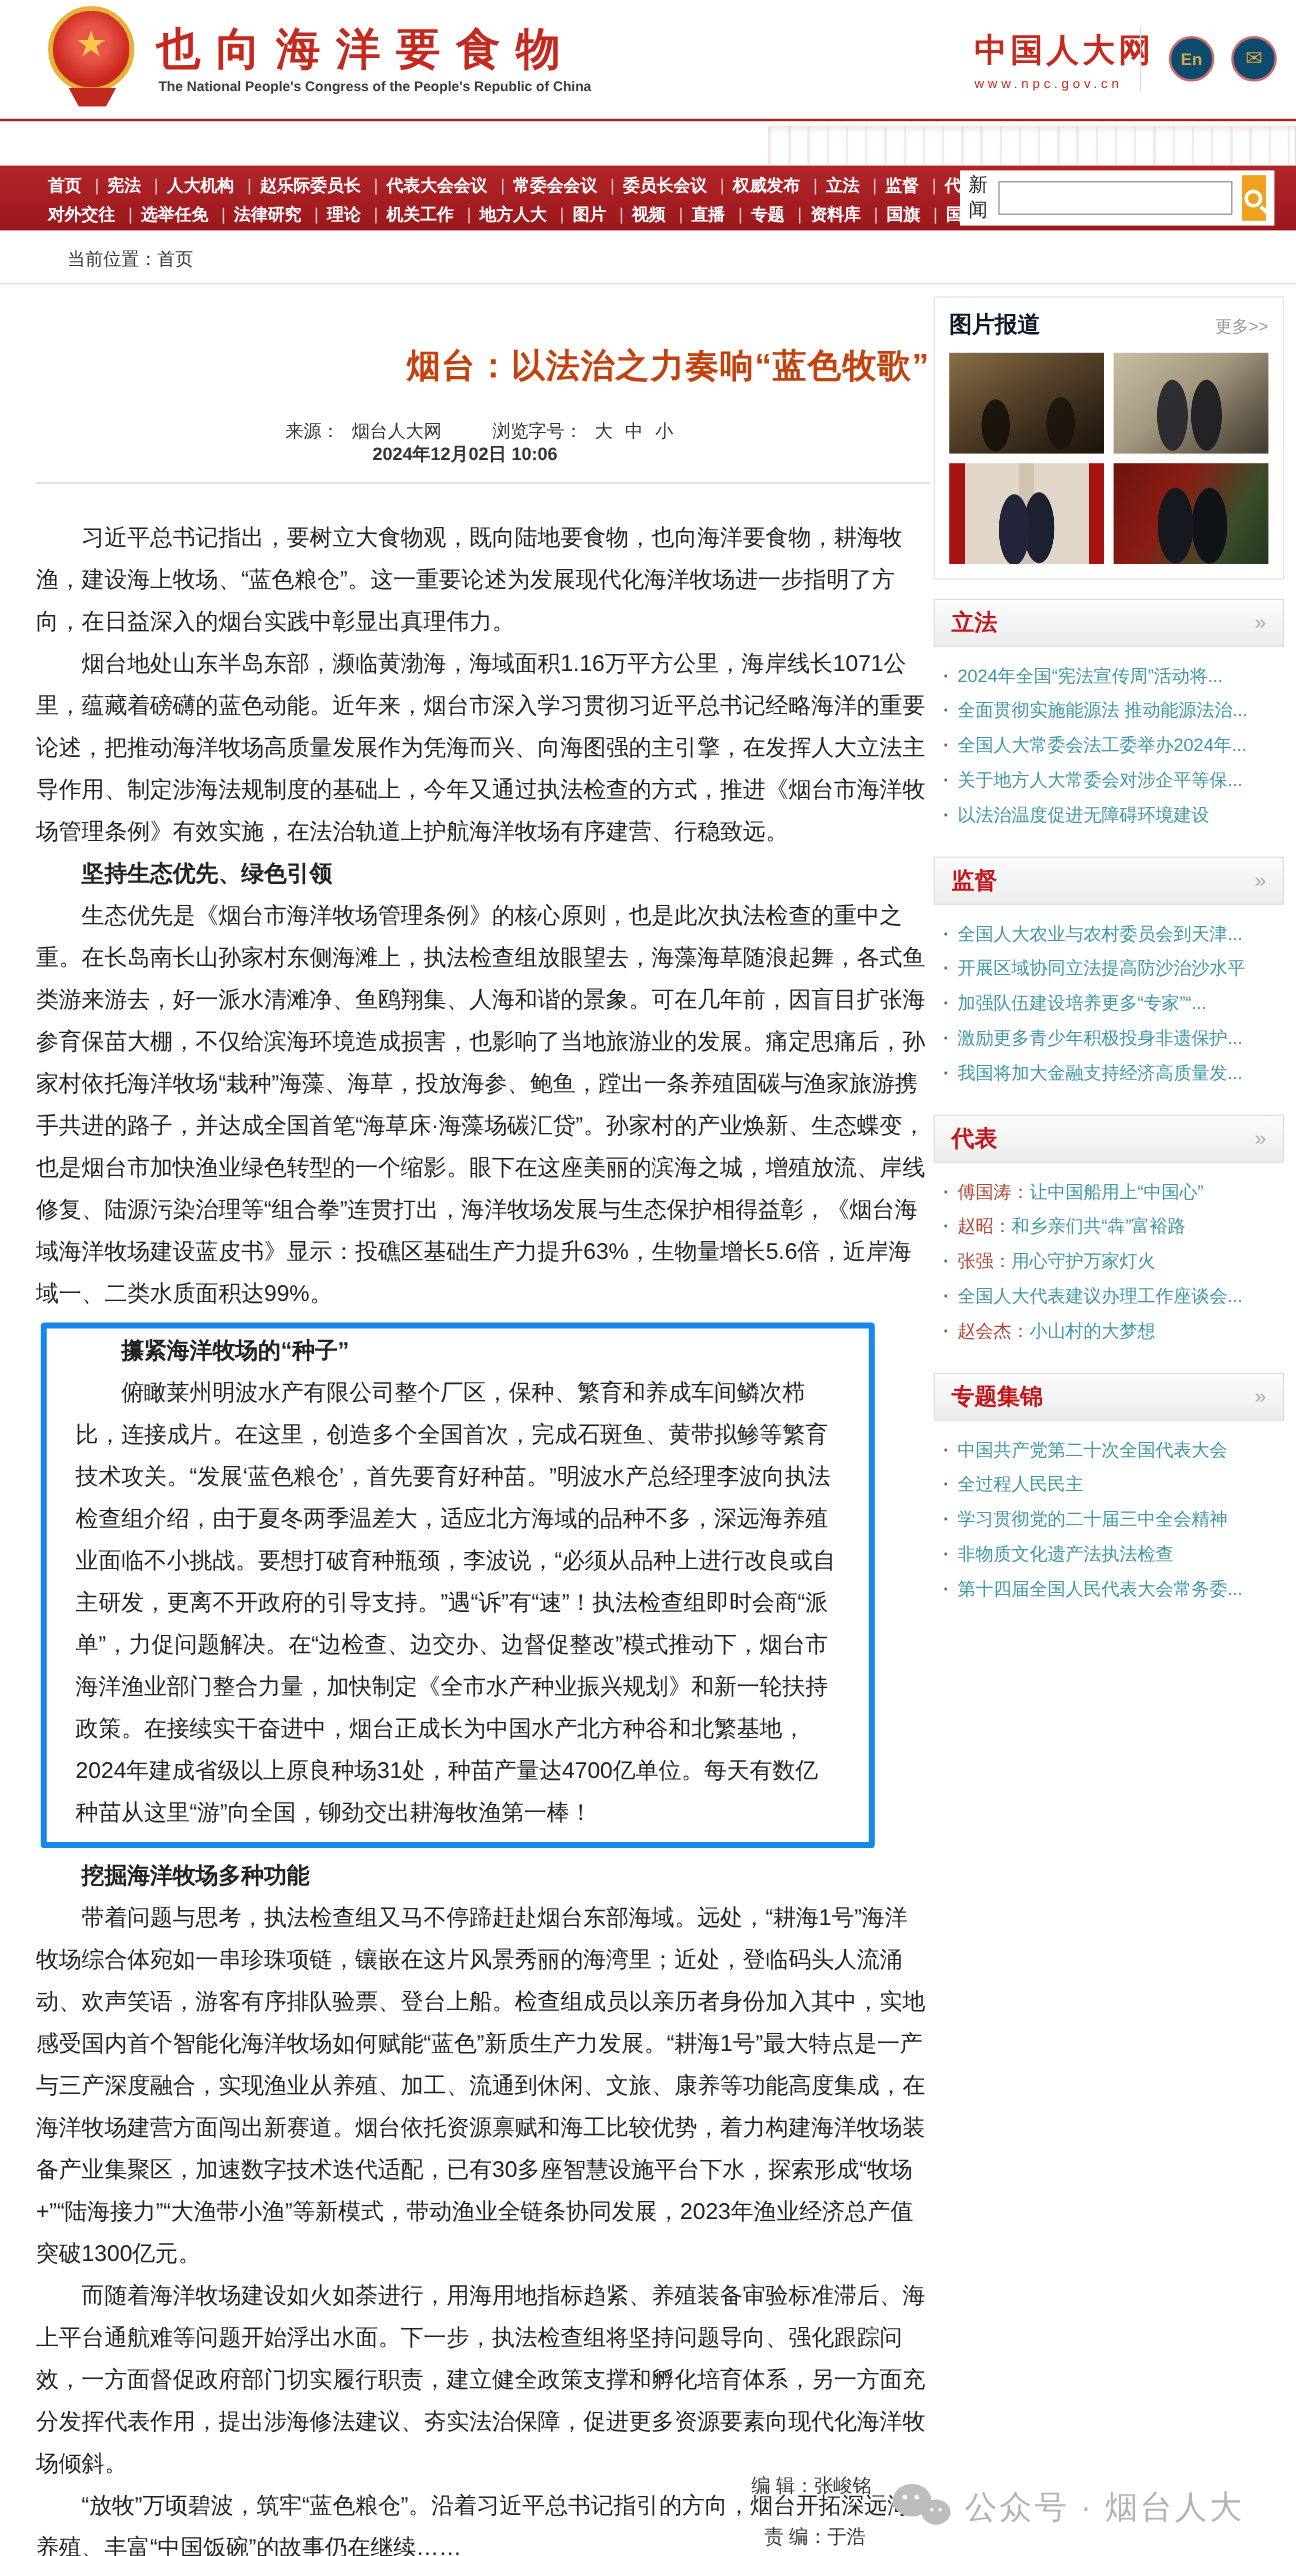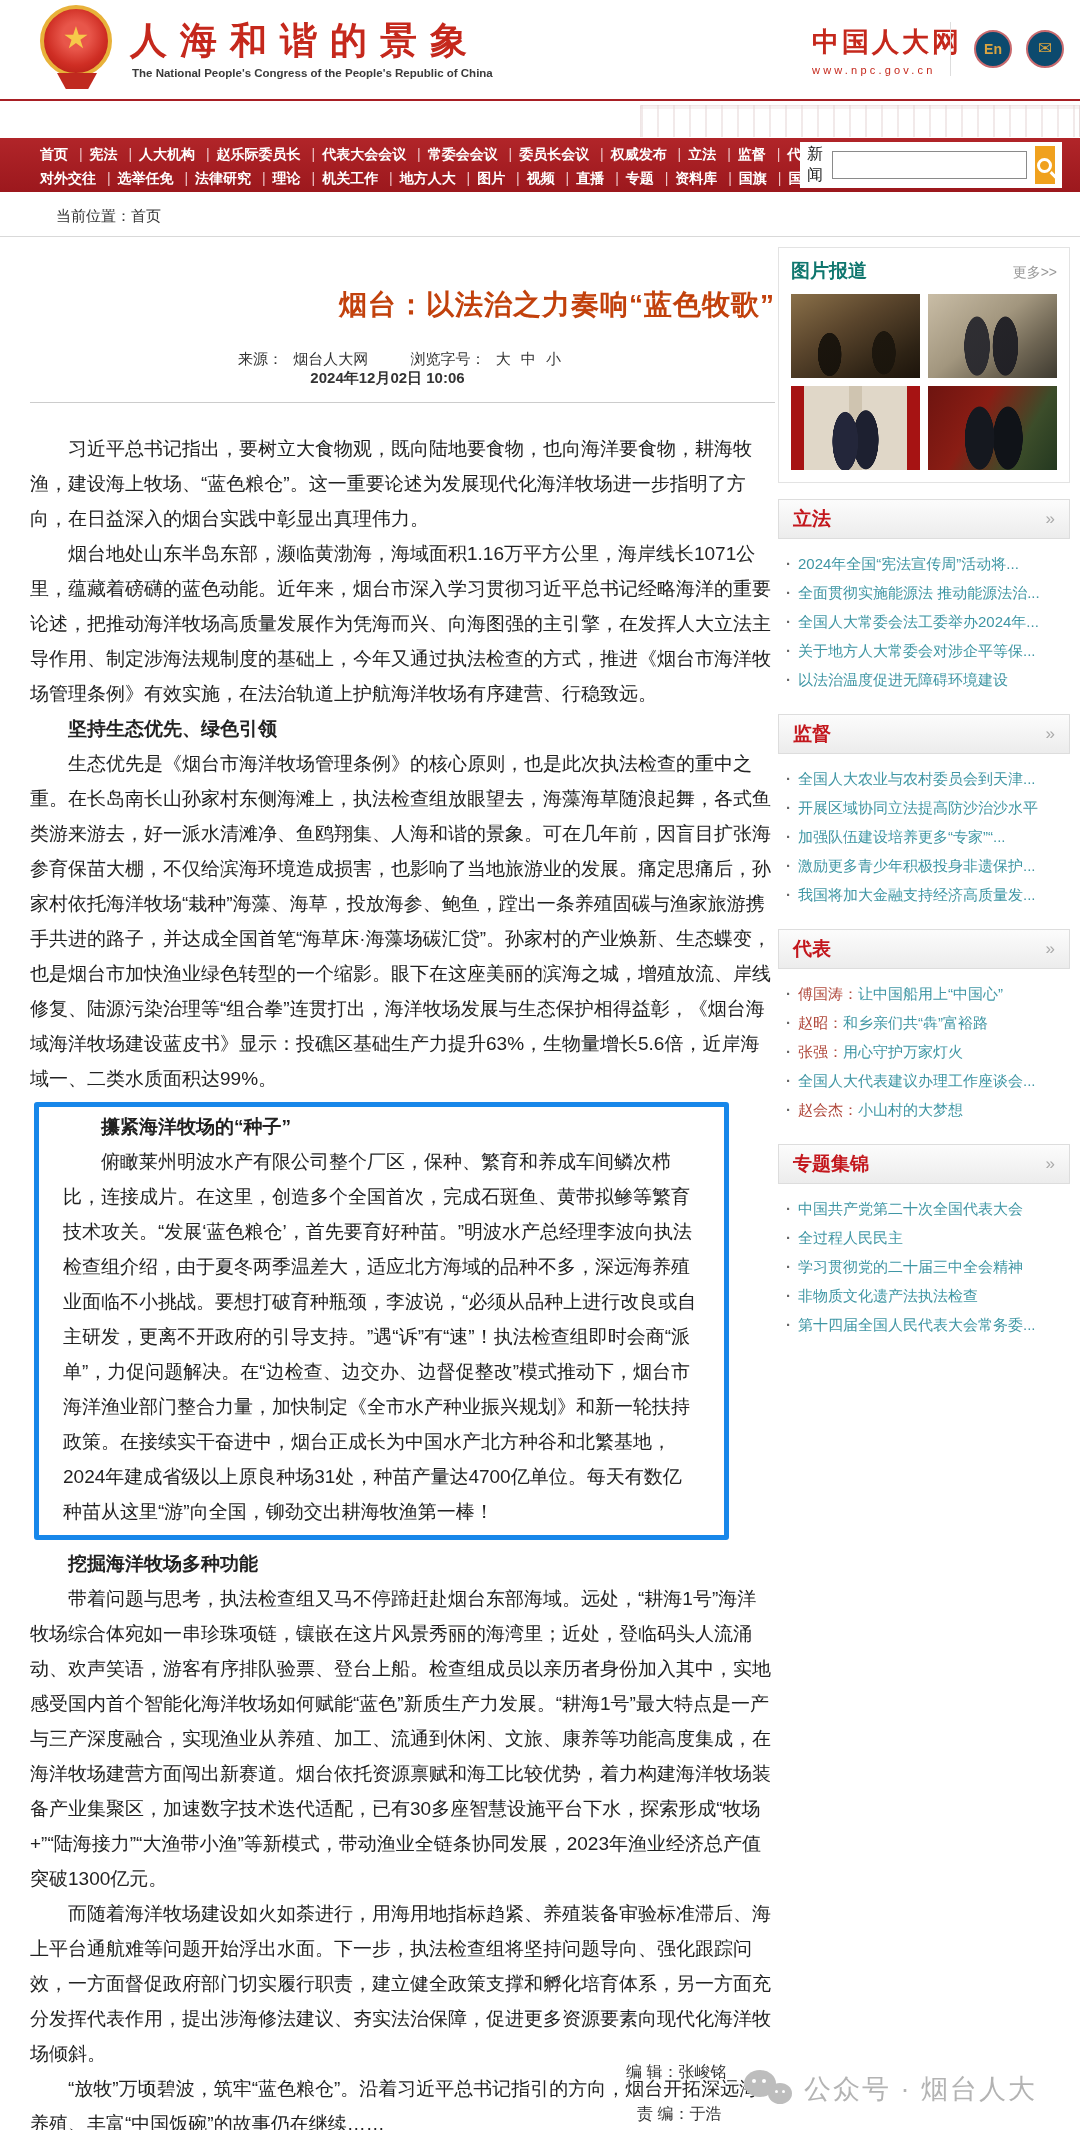--- a/index.html
+++ b/index.html
@@ -73,21 +73,21 @@
   .article-body { margin-top:28px; font-size:19px; line-height:35px; color:#222; }
   .article-body p { text-indent:2em; }
   .sec-heading { font-weight:bold; }
   .highlight-box { border:5px solid #1787ea; border-radius:3px; margin:6px 46px 6px 4px;
     padding:2px 24px 6px; }
 
   
   .sidebar { position:absolute; left:778px; top:247px; width:292px; }
   .photo-panel { border:1px solid #e3e3e3; background:#fff; padding:10px 12px 12px; }
   .photo-panel-header { display:flex; justify-content:space-between; align-items:baseline; margin-bottom:10px; }
-  .photo-panel-title { color:#0f766e; font-size:19px; font-weight:bold; }
+  .photo-panel-title { color:#0f172a; font-size:19px; font-weight:bold; }
   .photo-more { color:#999; font-size:14px; cursor:pointer; }
   .photo-grid { display:grid; grid-template-columns:1fr 1fr; gap:8px; }
   .photo { height:84px; cursor:pointer; }
   .ph1 { background:
       radial-gradient(ellipse 12px 22px at 30% 72%, rgba(20,16,10,.9) 97%, transparent),
       radial-gradient(ellipse 12px 22px at 72% 70%, rgba(25,20,12,.9) 97%, transparent),
       linear-gradient(150deg,#8a7049 0%,#5a452c 40%,#2e2315 78%,#1c140b 100%); }
   .ph2 { background:
       radial-gradient(ellipse 13px 30px at 38% 62%, rgba(40,40,46,.95) 97%, transparent),
       radial-gradient(ellipse 13px 30px at 60% 62%, rgba(30,30,36,.95) 97%, transparent),
@@ -130,21 +130,21 @@
 </head>
 <body>
 
 <div class="page">
 
   <div class="header">
     <div class="emblem">
       <div class="emblem-circle"></div>
       <div class="emblem-ribbon"></div>
     </div>
-    <div class="cn-title">人海和谐的景象</div>
+    <div class="cn-title">也向海洋要食物</div>
     <div class="en-title">The National People's Congress of the People's Republic of China</div>
     <div class="site-block">
       <div class="site-name">中国人大网</div>
       <div class="site-url">www.npc.gov.cn</div>
     </div>
     <div class="hdr-divider"></div>
     <div class="circle-btn btn-en">En</div>
     <div class="circle-btn btn-mail">✉</div>
   </div>
   <div class="top-redline"></div>

